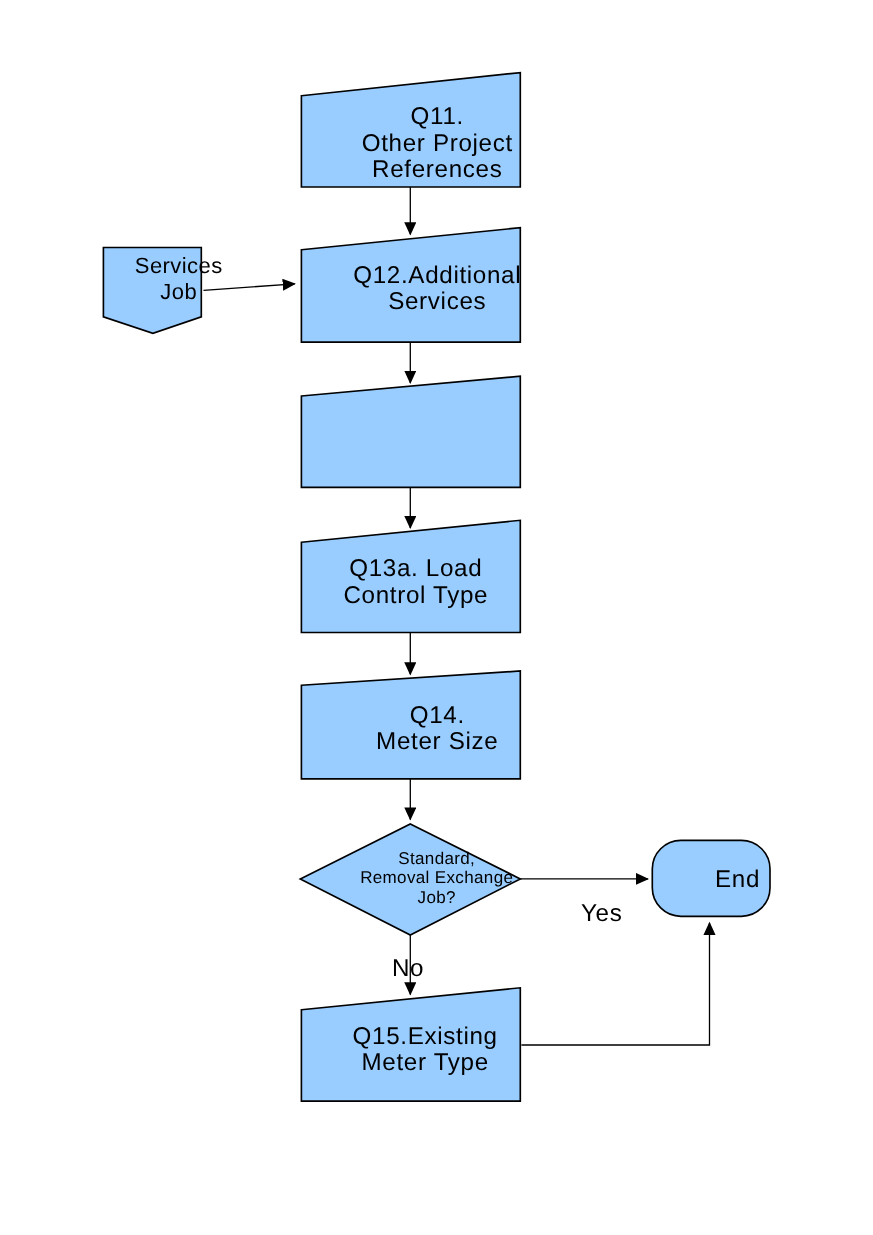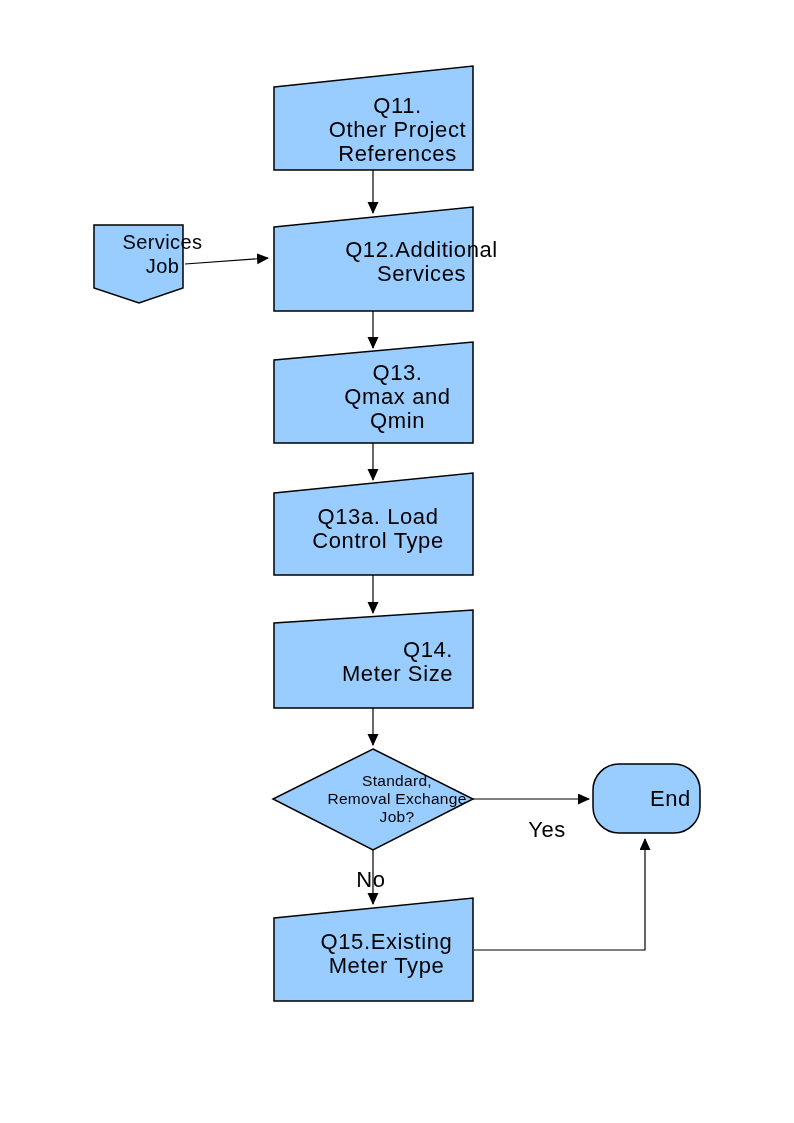--- a/index.html
+++ b/index.html
@@ -88,28 +88,25 @@
     <polygon class="shape" points="373,749 473,799 373,850 273,799"></polygon>
     <rect class="shape" x="593" y="764" width="107" height="69" rx="26" ry="26"></rect>
     <polygon class="shape" points="274,918 473,898 473,1001 274,1001"></polygon>
   </svg>
 
   <div class="label label-lg" style="left:274px; top:89px;  width:199px; height:81px;">Q11.
 Other Project
 References</div>
   <div class="label label-md" style="left:94px;  top:222px; width:89px;  height:64px;">Services
 Job</div>
-  <div class="label label-lg" style="left:274px; top:212px; width:199px; height:99px;margin-left:24px;">Q12.Additional
+  <div class="label label-lg" style="left:274px; top:212px; width:199px; height:99px;">Q12.Additional
 Services</div>
-  <div class="label label-lg" style="left:274px; top:351px; width:199px; height:92px;">Q13.
-Qmax and
-Qmin</div>
   <div class="label label-lg" style="left:274px; top:483px; width:160px; height:92px;">Q13a. Load
 Control Type</div>
-  <div class="label label-lg" style="left:274px; top:616px; width:199px; height:92px;text-align:right;">Q14.
+  <div class="label label-lg" style="left:274px; top:616px; width:199px; height:92px;">Q14.
 Meter Size</div>
   <div class="label label-sm" style="left:283px; top:766px; width:180px; height:66px;">Standard,
 Removal Exchange
 Job?</div>
   <div class="label label-lg" style="left:593px; top:764px; width:107px; height:69px;">End</div>
   <div class="label label-lg" style="left:274px; top:906px; width:177px; height:95px;">Q15.Existing
 Meter Type</div>
 
   <div class="label label-lg" style="left:492px; top:769px; width:62px; height:26px;margin-top:48px;">Yes</div>
   <div class="label label-lg" style="left:318px; top:867px; width:58px; height:26px;">No</div>

